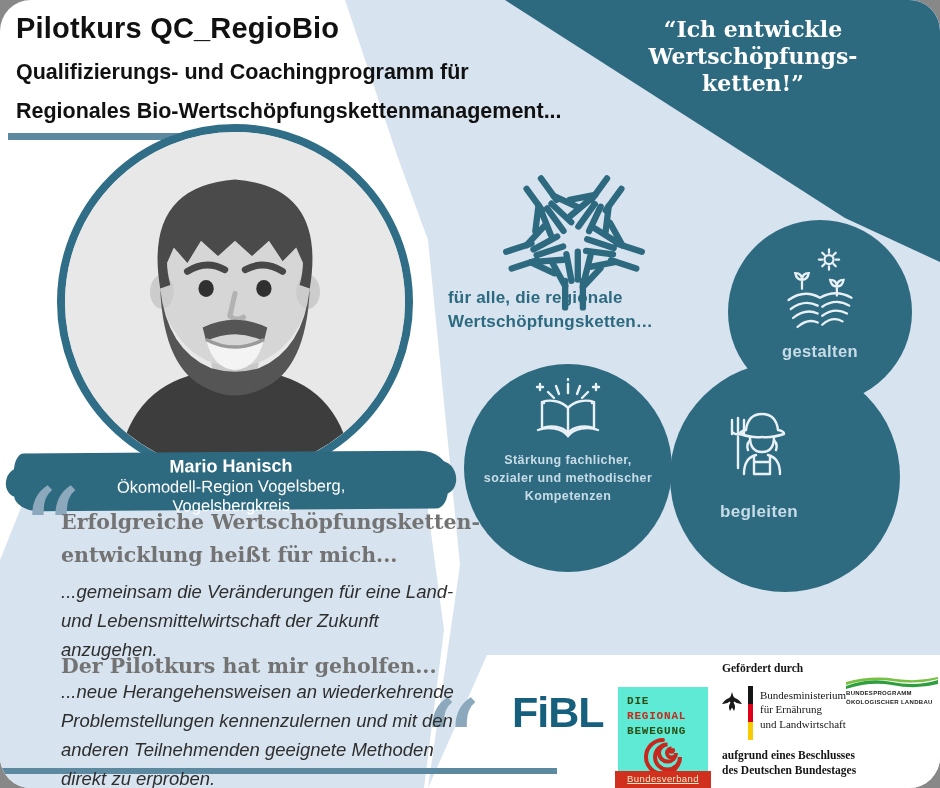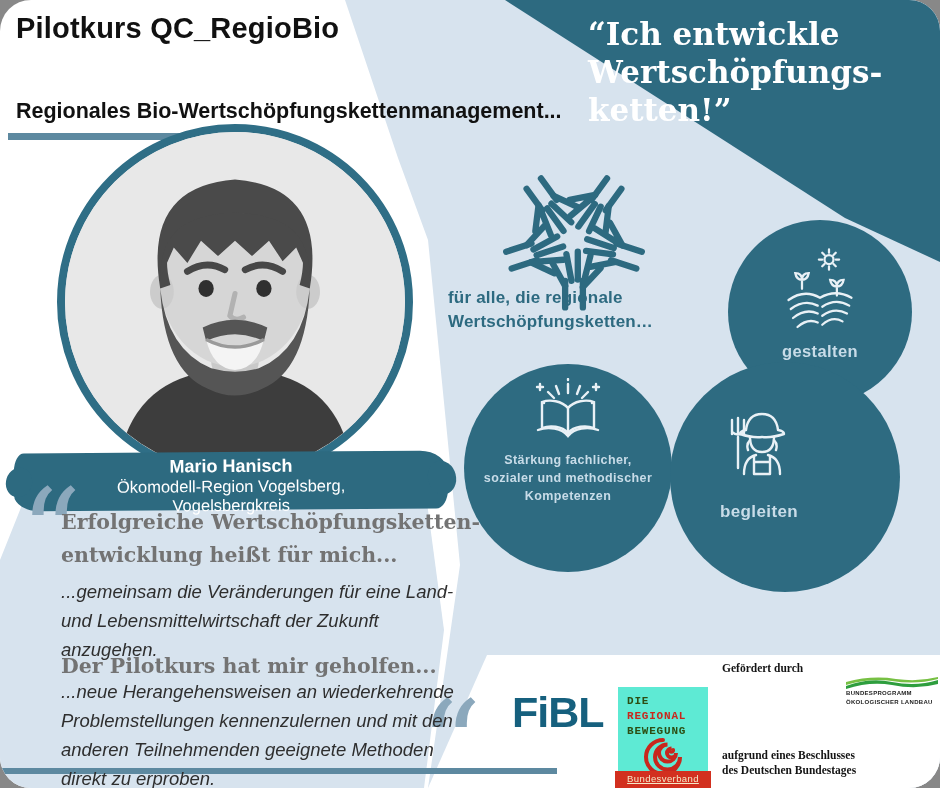--- a/index.html
+++ b/index.html
@@ -27,23 +27,23 @@
   .logo-band{inset:0;background:#ffffff;
     clip-path:polygon(487px 655px,940px 655px,940px 788px,428px 788px);}
   .rule-top{left:8px;top:133px;width:225px;height:7px;background:#5d89a0;}
   .rule-bottom{left:0px;top:768px;width:557px;height:6px;background:#5d89a0;}
 
   
   .title{left:16px;top:12px;font-size:29px;font-weight:bold;color:#111;letter-spacing:.2px;}
   .subtitle{font-size:21.5px;font-weight:bold;color:#111;}
   .sub1{left:16px;top:60px;}
   .sub2{left:16px;top:99px;}
-  .quote-head{right:22px;top:16px;width:330px;text-align:left;
+  .quote-head{right:22px;top:16px;width:330px;text-align:center;
     font-family:"DejaVu Serif",serif;font-weight:bold;font-style:normal;
-    font-size:31px;line-height:1.22;color:#ffffff;}
+    font-size:22px;line-height:1.22;color:#ffffff;}
 
   
   .portrait-ring{left:57px;top:124px;width:340px;height:340px;border:8px solid #2f6e86;
     border-radius:50%;background:#e8e8e8;overflow:hidden;}
   .portrait-ring svg{display:block;width:100%;height:100%;}
 
   
   .name-banner{left:14px;top:452px;width:434px;height:58px;background:#2d6a80;
     border-radius:10px 28px 12px 26px / 18px 22px 20px 16px;transform:rotate(-.4deg);
     color:#fff;text-align:center;padding-top:5px;box-sizing:border-box;}
@@ -111,20 +111,21 @@
   <div class="abs white-halo"></div>
   <div class="abs banner-tr"></div>
   <div class="abs bubble gestalten"></div>
   <div class="abs bubble kompetenzen"></div>
   <div class="abs bubble begleiten"></div>
   <div class="abs logo-band"></div>
   <div class="abs rule-top"></div>
   <div class="abs rule-bottom"></div>
 
   <div class="abs title">Pilotkurs QC_RegioBio</div>
+  <div class="abs subtitle sub1">Qualifizierungs- und Coachingprogramm für</div>
   <div class="abs subtitle sub2">Regionales Bio-Wertschöpfungskettenmanagement...</div>
   <div class="abs quote-head pre">“Ich entwickle
 Wertschöpfungs-
 ketten!”</div>
 
   <div class="abs portrait-ring">
     <svg viewBox="0 0 200 200">
       <rect width="200" height="200" fill="#e8e8e8"></rect>
       <path d="M30 206 Q34 152 78 142 L122 142 Q166 152 170 206 Z" fill="#3d3d3d"></path>
       <rect x="86" y="114" width="28" height="32" rx="11" fill="#c9c9c9"></rect>
@@ -228,20 +229,29 @@
     <div class="rb-line rb-dark">DIE</div>
     <div class="rb-line rb-red">REGIONAL</div>
     <div class="rb-line rb-dark">BEWEGUNG</div>
     <svg class="rb-spiral" viewBox="0 0 46 42">
       <path d="M23 2 a17 17 0 1 0 17 17 a12.5 12.5 0 1 1 -12.5 -12.5 a8.5 8.5 0 1 0 8.5 8.5 a4.5 4.5 0 1 1 -4.5 -4.5 a1.6 1.6 0 1 0 1.6 1.6" fill="none" stroke="#c8271d" stroke-width="4" stroke-linecap="round"></path>
     </svg>
     <div class="rb-band">Bundesverband</div>
   </div>
 
   <div class="abs funded-by">Gefördert durch</div>
+  <div class="abs ministry-row">
+    <svg class="eagle" viewBox="0 0 24 24">
+      <path d="M12 2 C11 5 11 7 9 8 C6 9 4 11 2 14 C5 13.5 7.5 13.5 9.5 11.5 L10.5 12.5 C8.5 15.5 8.5 18 10 21 L12 17.5 L14 21 C15.5 18 15.5 15.5 13.5 12.5 L14.5 11.5 C16.5 13.5 19 13.5 22 14 C20 11 18 9 15 8 C13 7 13 5 12 2 Z" fill="#1a1a1a"></path>
+    </svg>
+    <div class="tricolor"></div>
+    <div class="ministry-name pre">Bundesministerium
+für Ernährung
+und Landwirtschaft</div>
+  </div>
   <div class="abs funding-note pre">aufgrund eines Beschlusses
 des Deutschen Bundestages</div>
 
   <div class="abs boel">
     <svg class="boel-hills" viewBox="0 0 92 13">
       <path d="M0 10 Q24 1 46 6 Q70 11 92 4 L92 8 Q70 14 46 9 Q24 5 0 13 Z" fill="#2e9e3e"></path>
       <path d="M0 6 Q26 -1 50 3 Q72 6 92 1 L92 3 Q70 9 46 5 Q24 2 0 9 Z" fill="#77c043"></path>
     </svg>
     <div class="boel-caption pre">BUNDESPROGRAMM
 ÖKOLOGISCHER LANDBAU</div>

